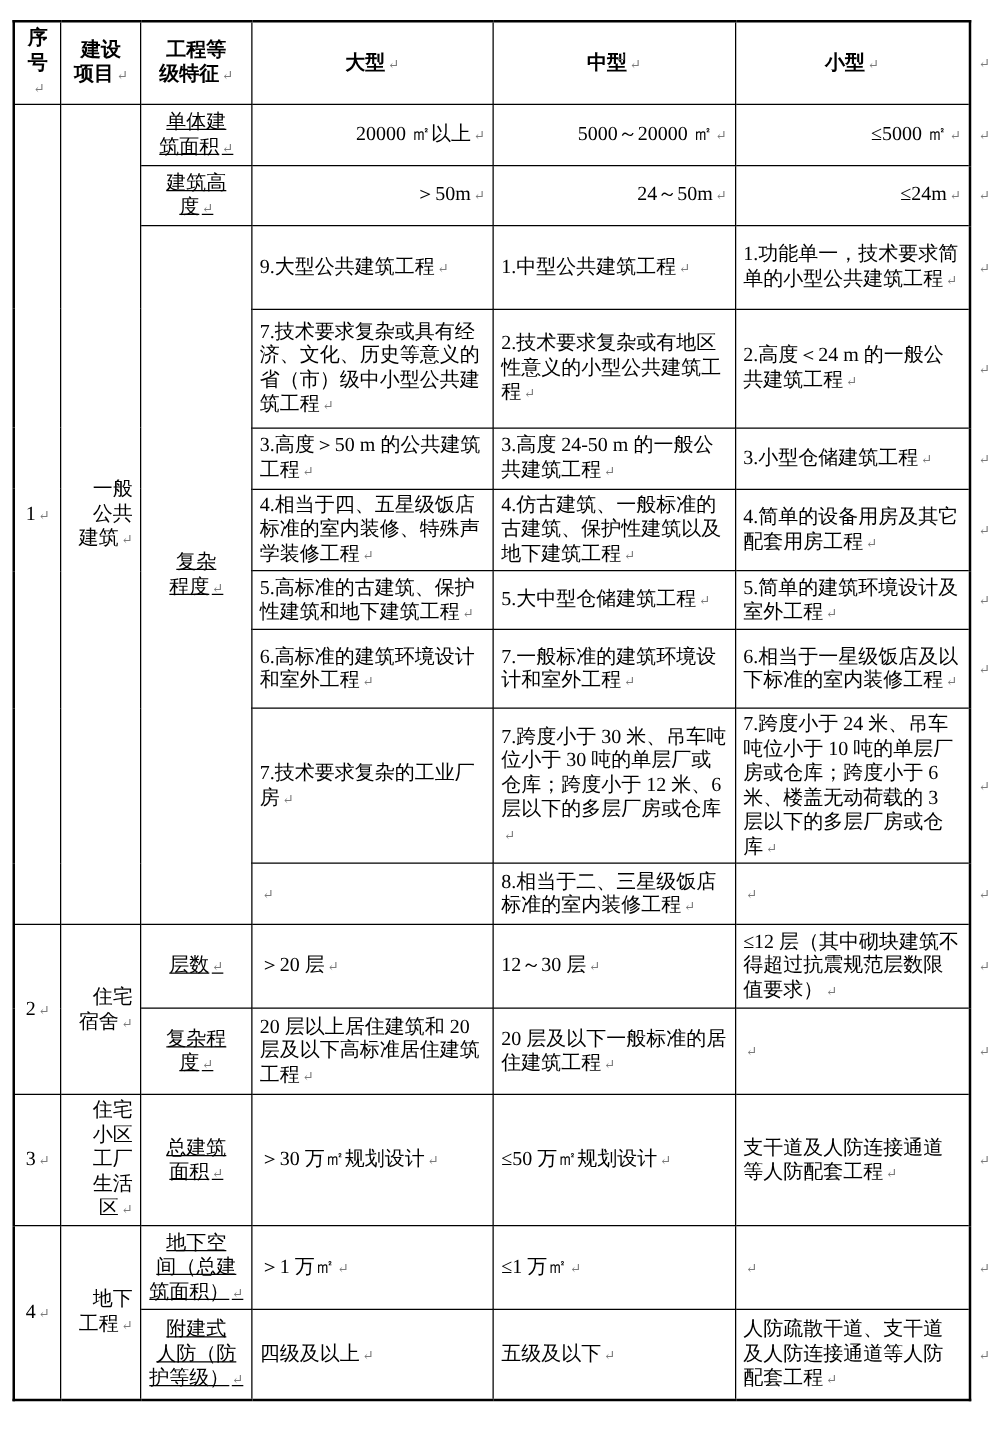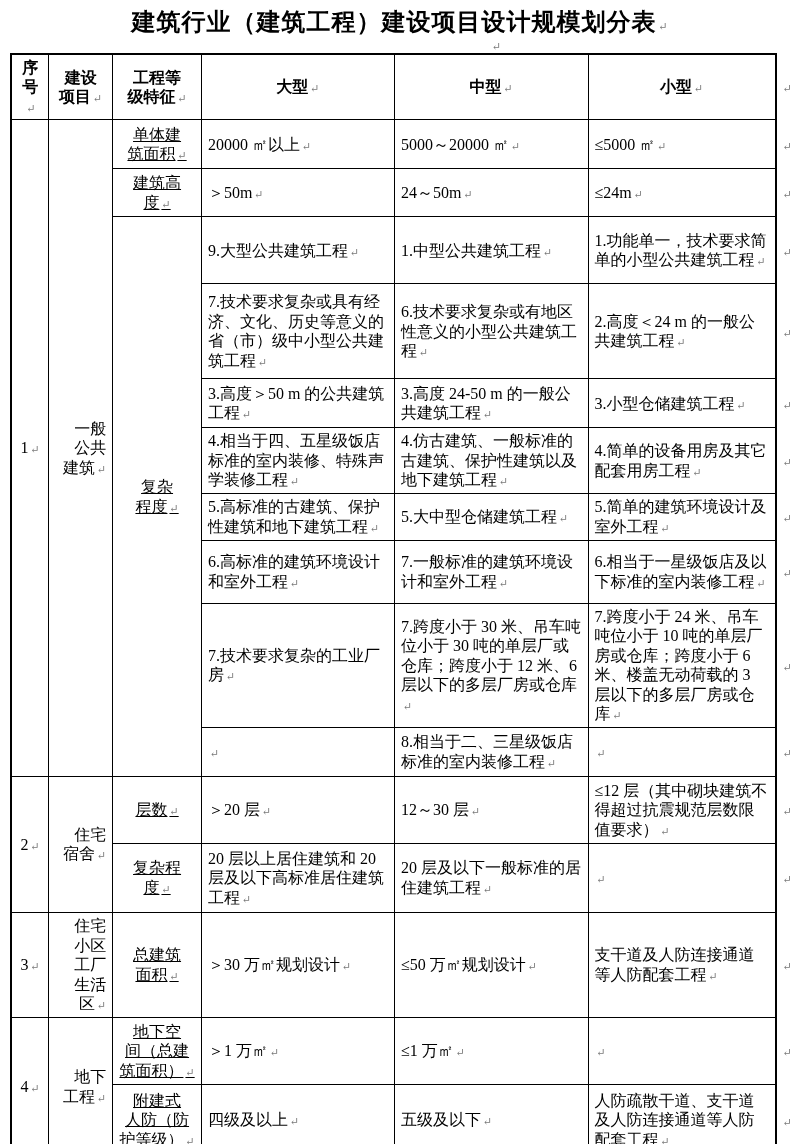--- a/index.html
+++ b/index.html
@@ -8,34 +8,33 @@
   .title{margin:0;padding-top:8px;text-align:center;font-size:24px;font-weight:bold;letter-spacing:1px;line-height:1.2;}
   .pm{color:#7a7a7a;font-size:11px;font-weight:normal;margin-left:2px;vertical-align:baseline;}
   .mid-mark{position:absolute;left:492px;top:40px;color:#7a7a7a;font-size:11px;}
   table.grid{border-collapse:collapse;table-layout:fixed;margin:16px 0 0 10px;}
   .grid th,.grid td{border:1px solid #000;box-sizing:border-box;vertical-align:middle;
     font-size:16px;line-height:1.22;padding:3px 6px;font-weight:normal;word-break:break-all;}
   .grid tr.hdr th{border-top:2px solid #000;font-weight:bold;text-align:center;white-space:pre-line;}
   .n{border-left:2px solid #000 !important;text-align:center;white-space:pre-line;}
   .p{text-align:right;white-space:pre-line;}
   .f{text-align:center;white-space:pre-line;text-decoration:underline;}
-  .v{text-align:left;font-size:17px;}
+  .v{text-align:right;font-size:17px;}
   .l{text-align:left;}
   .e{text-align:left;}
   .sm{border-right:2px solid #000 !important;}
   .bb{border-bottom:2px solid #000 !important;}
   .mc{border:none !important;vertical-align:top;padding:2px 0 0 3px;}
   .mc .pm{margin-left:0;}
 </style>
 </head>
 <body>
 
 <div class="page">
 
-  <div class="title"><span>建筑行业（建筑工程）建设项目设计规模划分表</span><span class="pm">↵</span></div>
   <div class="mid-mark">↵</div>
 
   <table class="grid">
     <colgroup>
       <col style="width:38px">
         <col style="width:65px">
         <col style="width:90px">
       <col style="width:197px">
         <col style="width:198px">
         <col style="width:192px">
@@ -82,21 +81,21 @@
       <td class="f" rowspan="8"><span>复杂
 程度</span><span class="pm">↵</span></td>
       <td class="l"><span>9.大型公共建筑工程</span><span class="pm">↵</span></td>
       <td class="l"><span>1.中型公共建筑工程</span><span class="pm">↵</span></td>
       <td class="l sm"><span>1.功能单一，技术要求简单的小型公共建筑工程</span><span class="pm">↵</span></td>
       <td class="mc"><span class="pm">↵</span></td>
     </tr>
 
     <tr style="height:95px">
       <td class="l"><span>7.技术要求复杂或具有经济、文化、历史等意义的省（市）级中小型公共建筑工程</span><span class="pm">↵</span></td>
-      <td class="l"><span>6.技术要求复杂或有地区性意义的小型公共建筑工程</span><span class="pm">↵</span></td>
+      <td class="l"><span>2.技术要求复杂或有地区性意义的小型公共建筑工程</span><span class="pm">↵</span></td>
       <td class="l sm"><span>2.高度＜24 m 的一般公共建筑工程</span><span class="pm">↵</span></td>
       <td class="mc"><span class="pm">↵</span></td>
     </tr>
 
     <tr style="height:49px">
       <td class="l"><span>3.高度＞50 m 的公共建筑工程</span><span class="pm">↵</span></td>
       <td class="l"><span>3.高度 24-50 m 的一般公共建筑工程</span><span class="pm">↵</span></td>
       <td class="l sm"><span>3.小型仓储建筑工程</span><span class="pm">↵</span></td>
       <td class="mc"><span class="pm">↵</span></td>
     </tr>

